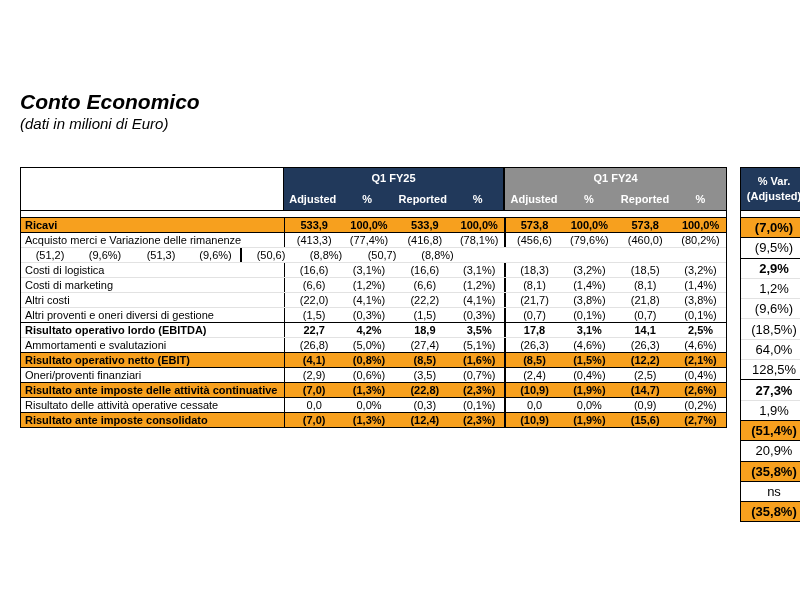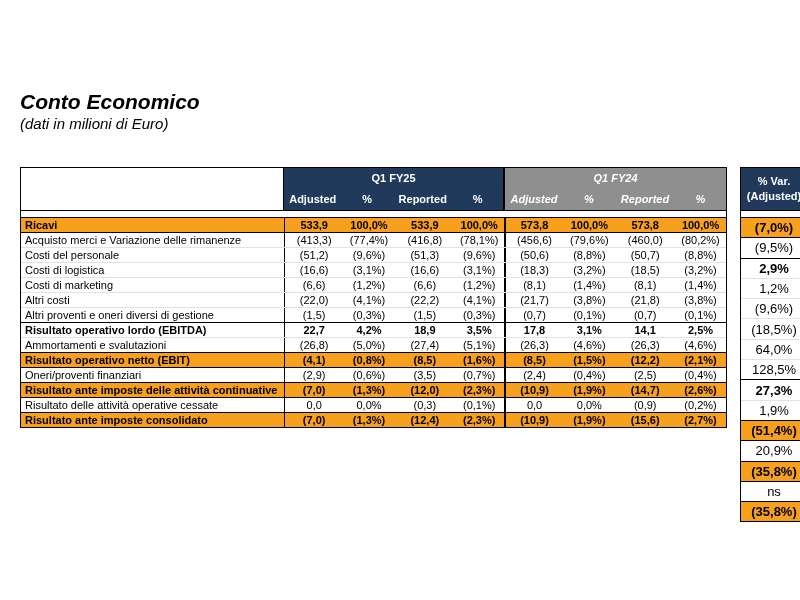--- a/index.html
+++ b/index.html
@@ -14,21 +14,21 @@
   
   .main-table{width:707px;border:1.5px solid var(--border);background:#fff;}
   .header-row{display:flex;height:43px;border-bottom:1px solid var(--border);}
   .h-label{width:265px;border-right:1.5px solid var(--border);background:#fff;}
   .h-group{width:221px;display:flex;flex-direction:column;color:#fff;font-weight:bold;font-size:11px;}
   .h-group.g1{border-right:2.5px solid var(--border);}
   .g-label{height:21px;display:flex;align-items:center;justify-content:center;}
   .g-subs{height:22px;display:flex;}
   .g-subs>div{display:flex;align-items:center;justify-content:center;}
   .fy25{background:var(--navy);}
-  .fy24{background:var(--gray);font-style:italic;}
+  .fy24{background:var(--gray);}
   .spacer-row{height:6px;background:#fff;}
 
   .row{display:flex;height:15px;font-size:11px;}
   .row>div{display:flex;align-items:center;justify-content:center;height:100%;}
   .c-label{width:265px;justify-content:flex-start !important;padding-left:4px;
            border-right:1.5px solid var(--border);white-space:nowrap;overflow:hidden;}
   .w0{width:58px;} .w1{width:52px;} .w2{width:60px;} .w3{width:51px;}
   .grp-end{border-right:2.5px solid var(--border);}
   .row.bold,.row.orange{font-weight:bold;}
   .row.orange{background:var(--orange);}
@@ -94,21 +94,20 @@
               <div class="w0">(413,3)</div>
               <div class="w1">(77,4%)</div>
               <div class="w2">(416,8)</div>
               <div class="w3 grp-end">(78,1%)</div>
               <div class="w0">(456,6)</div>
               <div class="w1">(79,6%)</div>
               <div class="w2">(460,0)</div>
               <div class="w3">(80,2%)</div>
             </div>
             <div class="row normal bt-light">
-              <div class="c-label">Costi del personale</div>
               <div class="w0">(51,2)</div>
               <div class="w1">(9,6%)</div>
               <div class="w2">(51,3)</div>
               <div class="w3 grp-end">(9,6%)</div>
               <div class="w0">(50,6)</div>
               <div class="w1">(8,8%)</div>
               <div class="w2">(50,7)</div>
               <div class="w3">(8,8%)</div>
             </div>
             <div class="row normal bt-light">
@@ -196,21 +195,21 @@
               <div class="w3 grp-end">(0,7%)</div>
               <div class="w0">(2,4)</div>
               <div class="w1">(0,4%)</div>
               <div class="w2">(2,5)</div>
               <div class="w3">(0,4%)</div>
             </div>
             <div class="row orange bt-black">
               <div class="c-label">Risultato ante imposte delle attività continuative</div>
               <div class="w0">(7,0)</div>
               <div class="w1">(1,3%)</div>
-              <div class="w2">(12,0)</div>
+              <div class="w2">(22,8)</div>
               <div class="w3 grp-end">(2,3%)</div>
               <div class="w0">(10,9)</div>
               <div class="w1">(1,9%)</div>
               <div class="w2">(14,7)</div>
               <div class="w3">(2,6%)</div>
             </div>
             <div class="row normal bt-black">
               <div class="c-label">Risultato delle attività operative cessate</div>
               <div class="w0">0,0</div>
               <div class="w1">0,0%</div>

